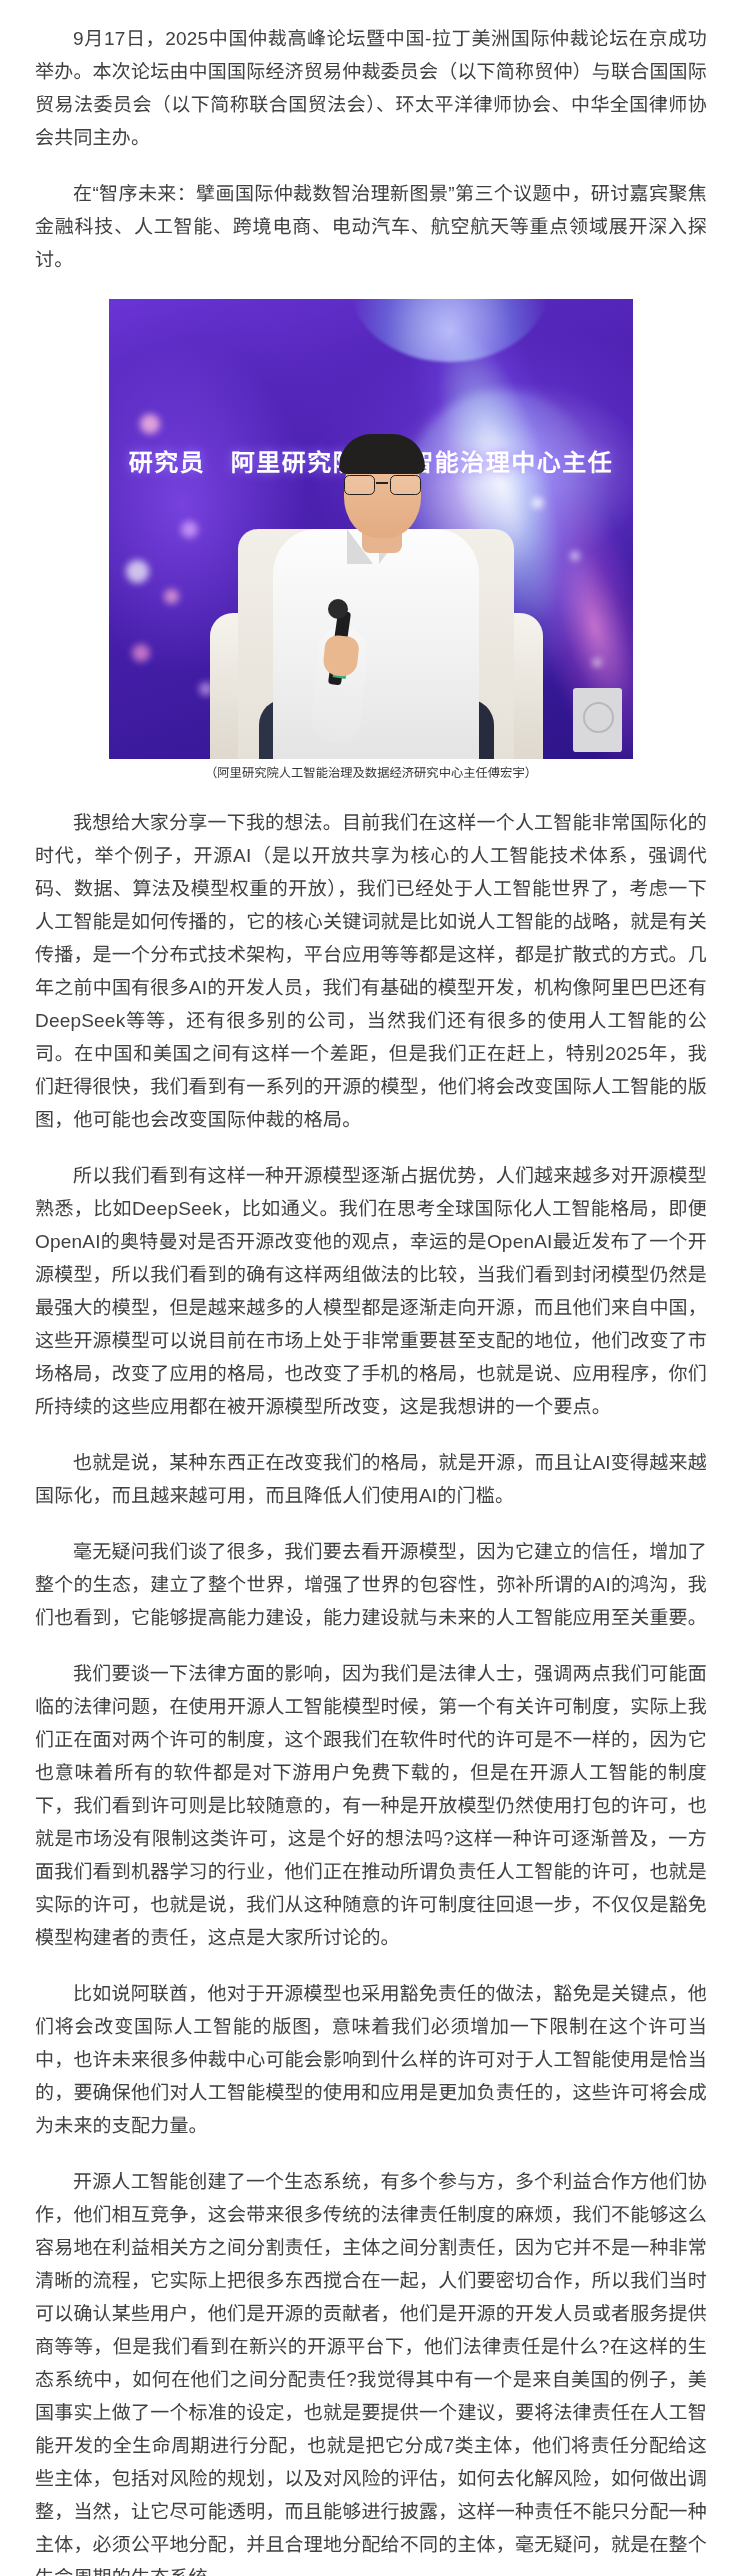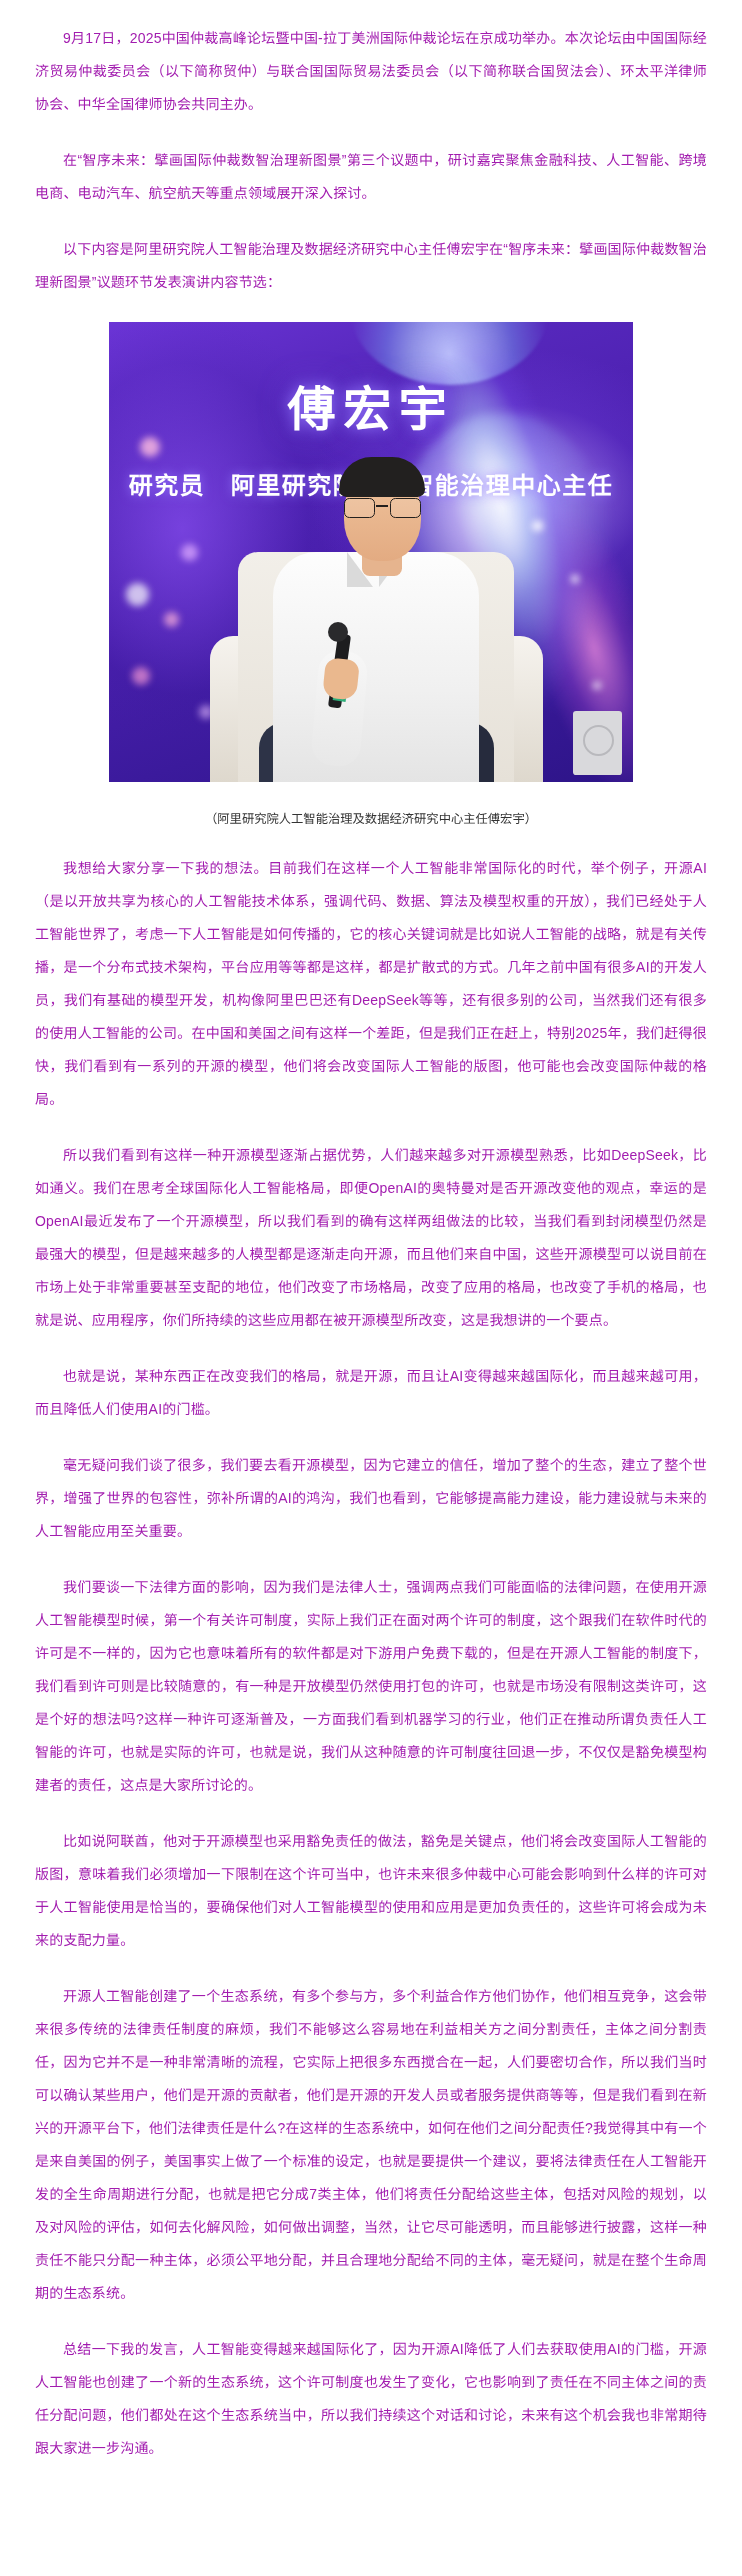--- a/index.html
+++ b/index.html
@@ -15,26 +15,26 @@
     -webkit-font-smoothing: antialiased;
   }
   .page {
     width: 742px;
     box-sizing: border-box;
     padding: 21.5px 35px 28px 35px;
     background: #ffffff;
   }
   p.para {
     margin: 0 0 23px 0;
-    font-size: 14px;
+    font-size: 19px;
     line-height: 33px;
     text-align: justify;
     text-justify: inter-ideograph;
     text-indent: 2em;
-    color: #a21caf;
+    color: #404040;
     letter-spacing: 0.2px;
   }
   p.para:last-of-type {
     margin-bottom: 0;
   }
   .figure {
     margin: 20px 0 4.6px 0;
     text-align: center;
   }
   .photo {
@@ -304,56 +304,54 @@
     position: absolute;
     left: 9.2px;
     top: 14px;
     width: 31px;
     height: 31px;
     border: 2.3px solid #b9b9bd;
     border-radius: 50%;
     box-sizing: border-box;
   }
   .caption {
-    margin: 27px 0 23px 0;
+    margin: 4px 0 23px 0;
     text-align: center;
     font-family: "Liberation Serif", "DejaVu Serif", serif;
     font-size: 12.3px;
     line-height: 20px;
     color: #333333;
   }
 </style>
 </head>
 <body>
 
 <div class="page">
 
   <p class="para">9月17日，2025中国仲裁高峰论坛暨中国-拉丁美洲国际仲裁论坛在京成功举办。本次论坛由中国国际经济贸易仲裁委员会（以下简称贸仲）与联合国国际贸易法委员会（以下简称联合国贸法会）、环太平洋律师协会、中华全国律师协会共同主办。</p>
   <p class="para">在“智序未来：擘画国际仲裁数智治理新图景”第三个议题中，研讨嘉宾聚焦金融科技、人工智能、跨境电商、电动汽车、航空航天等重点领域展开深入探讨。</p>
-  <p class="para">以下内容是阿里研究院人工智能治理及数据经济研究中心主任傅宏宇在“智序未来：擘画国际仲裁数智治理新图景”议题环节发表演讲内容节选：</p>
 
   <div class="figure">
     <div class="photo">
       <div class="bg-base"></div>
       <div class="arc-top"></div>
       <div class="swirl"></div>
       <div class="swirl2"></div>
 
       <div class="bokeh" style="left:31px;  top:115px; width:20px; height:20px; background:rgba(255,190,225,0.8);"></div>
       <div class="bokeh" style="left:72px;  top:222px; width:17px; height:17px; background:rgba(220,170,255,0.75);"></div>
       <div class="bokeh" style="left:17px;  top:261px; width:23px; height:23px; background:rgba(255,255,255,0.7);"></div>
       <div class="bokeh" style="left:55px;  top:290px; width:15.3px; height:15.3px; background:rgba(255,180,220,0.7);"></div>
       <div class="bokeh" style="left:23px;  top:345px; width:18.4px; height:18.4px; background:rgba(255,160,215,0.65);"></div>
       <div class="bokeh" style="left:90px; top:383px; width:14px; height:14px; background:rgba(230,190,255,0.6);"></div>
       <div class="bokeh" style="right:90px;top:199px; width:10.7px; height:10.7px; background:rgba(255,255,255,0.9);"></div>
       <div class="bokeh" style="right:54px; top:253px; width:8.4px; height:8.4px; background:rgba(255,255,255,0.85);"></div>
       <div class="bokeh" style="right:115px;top:322px; width:10px; height:10px; background:rgba(255,255,255,0.8);"></div>
       <div class="bokeh" style="right:32px; top:360px; width:7.7px; height:7.7px; background:rgba(255,255,255,0.8);"></div>
 
-      <div class="led-name">傅宏宇</div>
       <div class="led-title">研究员　阿里研究院人工智能治理中心主任</div>
 
       <div class="chair-arm-l"></div>
       <div class="chair-arm-r"></div>
       <div class="chair"></div>
 
       <div class="lap-l"></div>
       <div class="lap-r"></div>
 
       <div class="torso">

